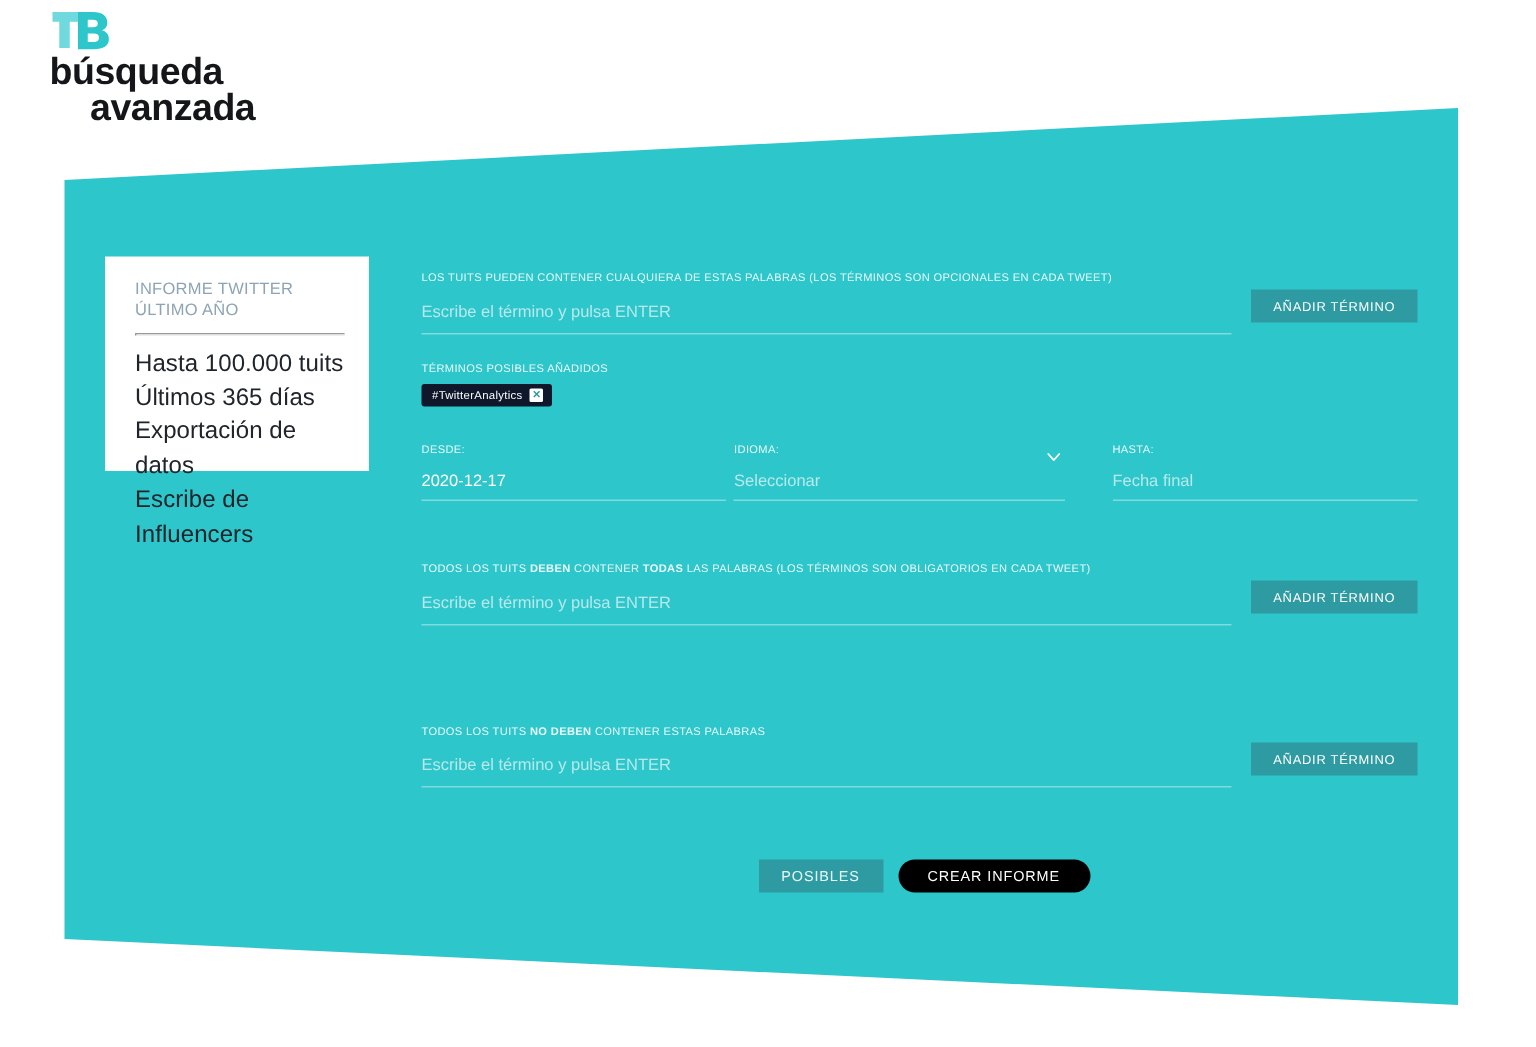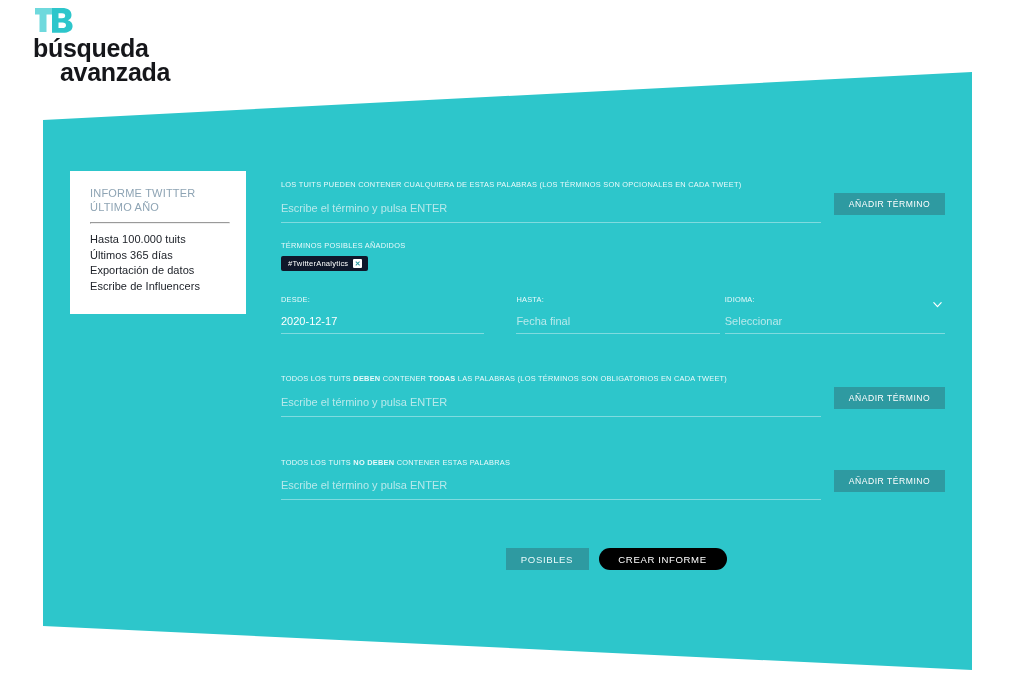--- a/index.html
+++ b/index.html
@@ -74,21 +74,21 @@
     color: #8ea4b4;
     font-size: 11px;
     line-height: 1.23;
     letter-spacing: 0.2px;
     margin: 0;
     font-weight: normal;
     white-space: pre-line;
   }
   .info-card-feature {
     color: #20242b;
-    font-size: 11px;
+    font-size: 16px;
     line-height: 1.42;
     letter-spacing: 0.05px;
   }
 
   
   #form {
     position: absolute;
     left: 281px;
     top: 180px;
     width: 664px;
@@ -204,21 +204,21 @@
   #lang-chevron {
     position: absolute;
     right: 2px;
     top: 4px;
     width: 11px;
     height: 11px;
     cursor: pointer;
   }
 
   .section-gap-lg { margin-top: 40px; }
-  .section-gap-md { margin-top: 43px; }
+  .section-gap-md { margin-top: 68px; }
 
   
   #actions {
     display: flex;
     justify-content: center;
     gap: 10px;
     margin-top: 50px;
     padding-left: 6px;
   }
   .action-btn {
@@ -290,31 +290,31 @@
           <span class="chip-remove">✕</span>
         </span>
       </div>
     </div>
 
     <div id="meta-row">
       <div class="meta-col col-desde">
         <p class="field-label">DESDE:</p>
         <input class="meta-input" type="text" value="2020-12-17" placeholder="Fecha inicial" style="">
       </div>
-      <div class="meta-col col-hasta">
-        <p class="field-label">HASTA:</p>
-        <input class="meta-input" type="text" placeholder="Fecha final" value="" style="">
-      </div>
       <div class="meta-col col-idioma">
         <p class="field-label">IDIOMA:</p>
         <input class="meta-input is-placeholder" type="text" readonly="" value="Seleccionar" style="">
         <svg id="lang-chevron" viewBox="0 0 12 12">
           <path d="M2 4 L6 8.4 L10 4" fill="none" stroke="#ffffff" stroke-width="1.3" stroke-linecap="round" stroke-linejoin="round"></path>
         </svg>
       </div>
+      <div class="meta-col col-hasta">
+        <p class="field-label">HASTA:</p>
+        <input class="meta-input" type="text" placeholder="Fecha final" value="" style="">
+      </div>
     </div>
 
     <div class="section-gap-lg">
       <p class="field-label"><span>TODOS LOS TUITS </span><b>DEBEN</b><span> CONTENER </span><b>TODAS</b><span> LAS PALABRAS (LOS TÉRMINOS SON OBLIGATORIOS EN CADA TWEET)</span></p>
       <div class="term-row">
         <input class="term-input" type="text" placeholder="Escribe el término y pulsa ENTER" value="" style="">
         <button class="add-term-btn">AÑADIR TÉRMINO</button>
       </div>
     </div>
 

